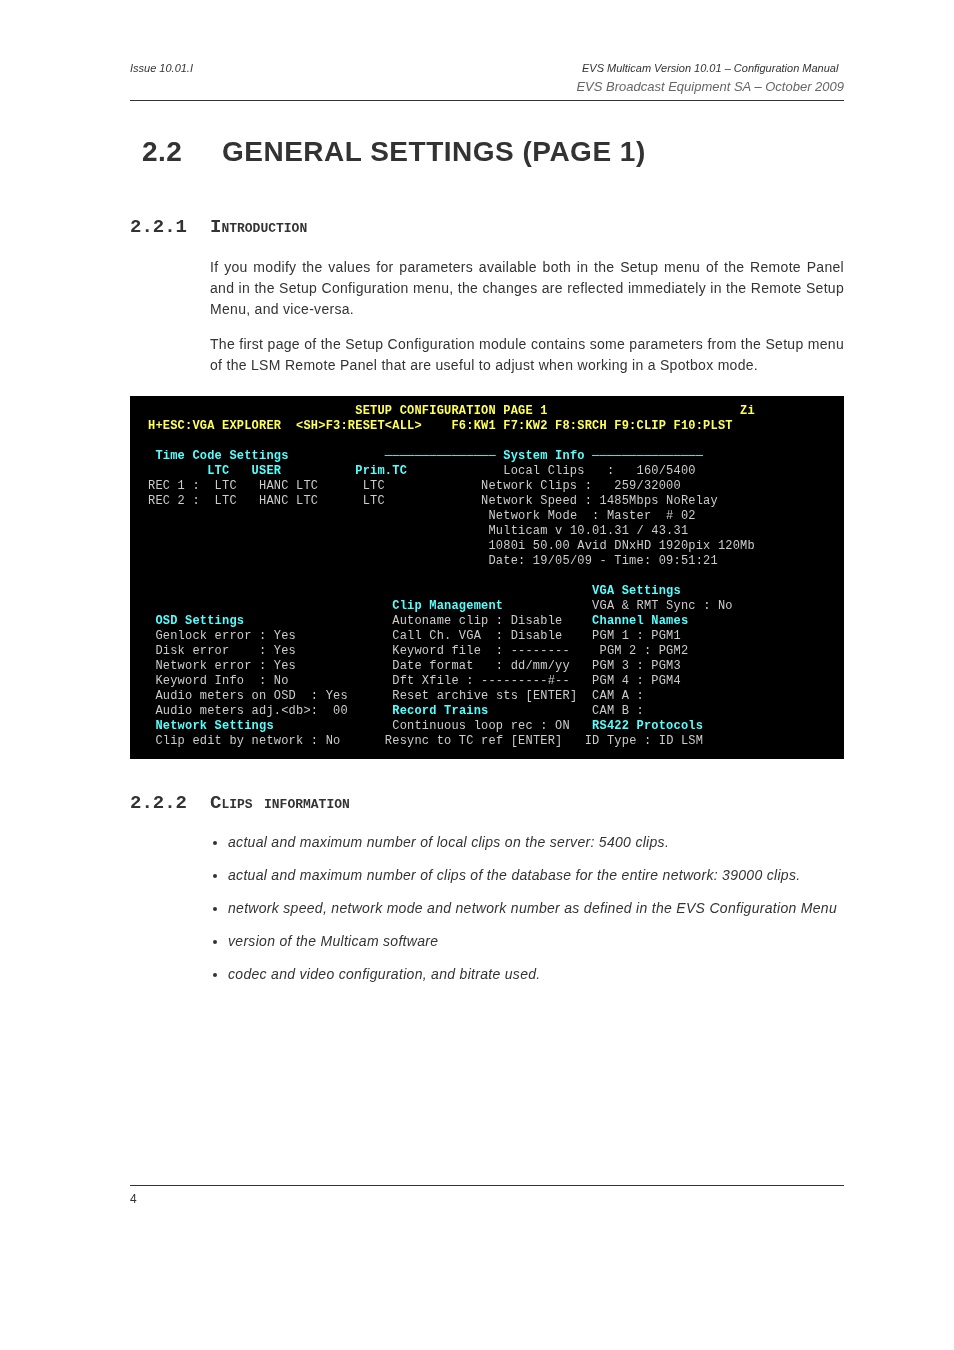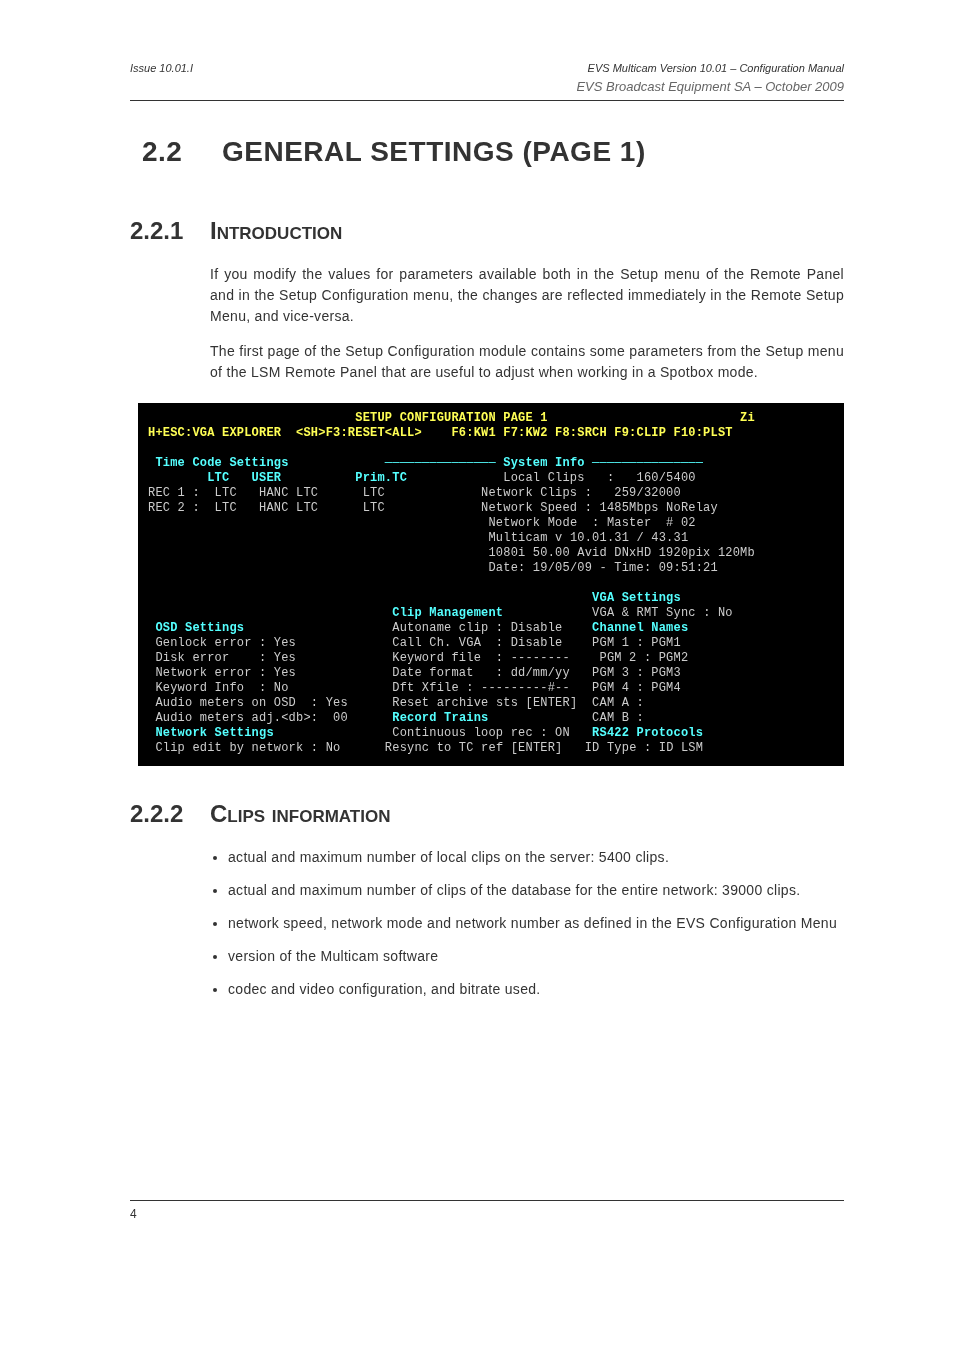--- a/index.html
+++ b/index.html
@@ -14,21 +14,21 @@
   }
   .header-row {
     display: flex;
     justify-content: space-between;
     font-size: 11px;
     color: #333;
     margin-bottom: 4px;
     font-style: italic;
   }
   .header-right {
-    text-align: right;
+    text-align: center;
   }
   .header-right .sub {
     font-size: 13px;
     color: #666;
   }
   hr.header-rule {
     border: none;
     border-top: 1px solid #333;
     margin: 2px 0 30px 0;
   }
@@ -36,23 +36,24 @@
     font-size: 28px;
     font-weight: bold;
     letter-spacing: 0.5px;
     margin: 0 0 40px 12px;
   }
   h1.section-title .num {
     display: inline-block;
     width: 80px;
   }
   h2.subsection {
-    font-size: 24px;
+    font-size: 19px;
     font-weight: bold;
     margin: 30px 0 15px 0;
+    font-family: Liberation Mono, monospace;
   }
   h2.subsection .num {
     display: inline-block;
     width: 80px;
   }
   .smallcaps {
     font-variant: small-caps;
   }
   .body-text {
     margin-left: 80px;
@@ -64,29 +65,30 @@
     margin: 0 0 14px 0;
   }
   ul.bullets {
     list-style: disc;
     padding-left: 18px;
     margin: 8px 0;
   }
   ul.bullets li {
     margin-bottom: 12px;
     text-align: justify;
+    font-style: italic;
   }
   .terminal {
     background: #000;
     color: #aaa;
     font-family: "Courier New", monospace;
     font-size: 12px;
     line-height: 15px;
-    padding: 8px 10px 10px 10px;
-    margin: 20px 0 30px 8px;
+    padding: 8px 10px 10px 18px;
+    margin: 20px 0 30px 0;
     white-space: pre;
     letter-spacing: 0.2px;
   }
   .term-yellow { color: #ffff55; font-weight: bold; }
   .term-cyan   { color: #55ffff; font-weight: bold; }
   .term-white  { color: #cccccc; }
   .page-num {
     font-size: 12px;
     margin-top: 200px;
   }

